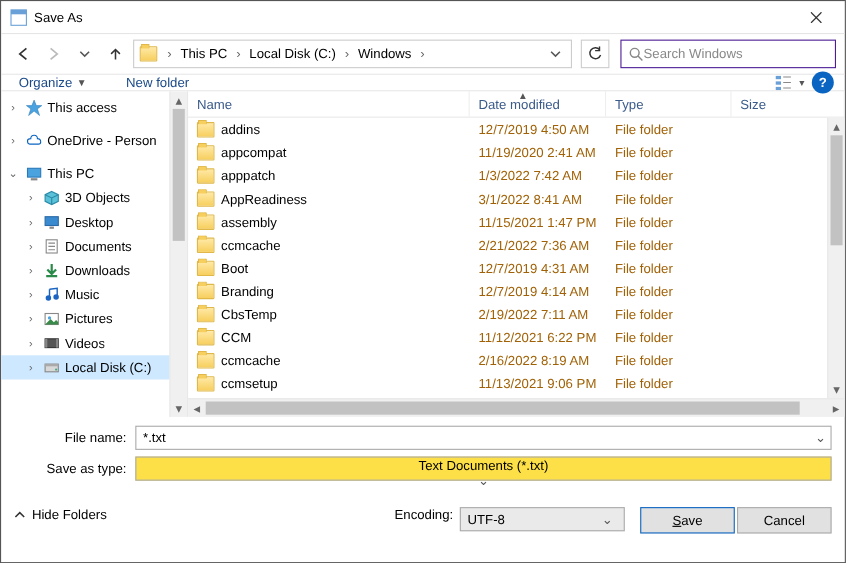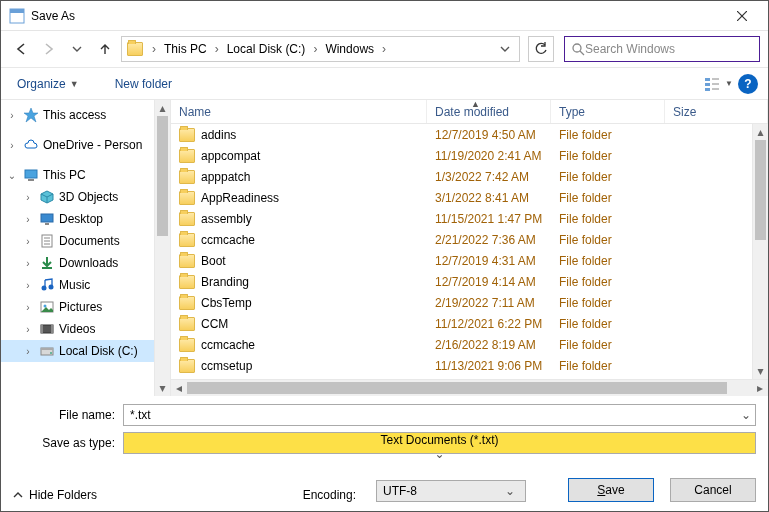--- a/index.html
+++ b/index.html
@@ -16,21 +16,21 @@
 .addr { flex:1; height:26px; border:1px solid #ccc; display:flex; align-items:center; padding:0 2px; }
 .addr .foldbtn { width:22px; height:22px; display:flex; align-items:center; justify-content:center; margin-right:2px;}
 .addr .crumb { display:flex; align-items:center; height:22px; padding:0 4px; }
 .addr .chev { padding:0 4px; color:#666; }
 .addr .spacer { flex:1; }
 .refresh { width:26px; height:26px; border:1px solid #ccc; display:flex; align-items:center; justify-content:center; margin-left:4px;}
 .search { width:196px; height:26px; border:1px solid #4c1d95; display:flex; align-items:center; padding:0 6px; color:#777; margin-left:6px;}
 .search input { border:none; outline:none; flex:1; color:#333; background:transparent; }
 .search input::placeholder { color:#888; }
 
-.toolbar { display:flex; align-items:center; height:33px; padding:0 10px; border-top:1px solid #e8e8e8; border-bottom:1px solid #e8e8e8;}
+.toolbar { display:flex; align-items:center; height:16px; padding:0 10px; border-top:1px solid #e8e8e8; border-bottom:1px solid #e8e8e8;}
 .tbtn { display:flex; align-items:center; color:#1a4a8a; gap:4px; padding:4px 6px;}
 .tb-spacer { flex:1; }
 .viewbtn { width:30px; height:24px; display:flex; align-items:center; justify-content:center; color:#555; margin-right:4px;}
 .helpbtn { width:20px; height:20px; border-radius:50%; background:#0a64c2; color:#fff; display:flex; align-items:center; justify-content:center; font-weight:bold; font-size:12px; }
 
 .body { display:flex; height:296px; }
 .tree { width:170px; border-right:1px solid #e8e8e8; overflow:hidden; padding-top:4px; position:relative;}
 .tree-scroll { position:absolute; right:0; top:0; bottom:0; width:16px; background:#f0f0f0; border-left:1px solid #e8e8e8; display:flex; flex-direction:column; align-items:center;}
 .tree-scroll .arr { height:16px; color:#666; display:flex; align-items:center; justify-content:center; width:100%;}
 .tree-scroll .track { flex:1; width:100%; position:relative;}
@@ -65,21 +65,21 @@
 .list-scroll-h .thumb { position:absolute; top:2px; bottom:2px; left:0; width:540px; background:#c2c2c2;}
 
 .form { padding:8px 12px 4px; }
 .frow { display:flex; align-items:center; margin-bottom:6px; }
 .frow label { width:110px; text-align:right; padding-right:8px; }
 .frow .field { flex:1; height:22px; border:1px solid #aaa; display:flex; align-items:center; background:#fff;}
 .frow .field input { flex:1; border:none; outline:none; padding:0 6px; background:transparent;}
 .frow .field.combo { background:#fde047; padding:0 6px;flex-direction:column;}
 .dd { width:18px; text-align:center; color:#555; }
 
-.footer { display:flex; align-items:flex-end; padding:14px 12px 10px; gap:16px;}
+.footer { display:flex; align-items:flex-start; padding:14px 12px 10px; gap:2px;}
 .hidefolders { display:flex; align-items:center; gap:6px; }
 .f-spacer { flex:1; }
 .enclabel { margin-right:4px;}
 .encsel { width:150px; height:22px; border:1px solid #aaa; display:flex; align-items:center; padding:0 6px; background:#eaeaea;}
 .btn { width:86px; height:24px; border:1px solid #aaa; background:#e1e1e1; display:flex; align-items:center; justify-content:center;}
 .btn.primary { border:1.5px solid #0a64c2; background:#e1e1e1;}
 .btn .ul { text-decoration:underline; }
 
 svg { display:block; }
 </style>

